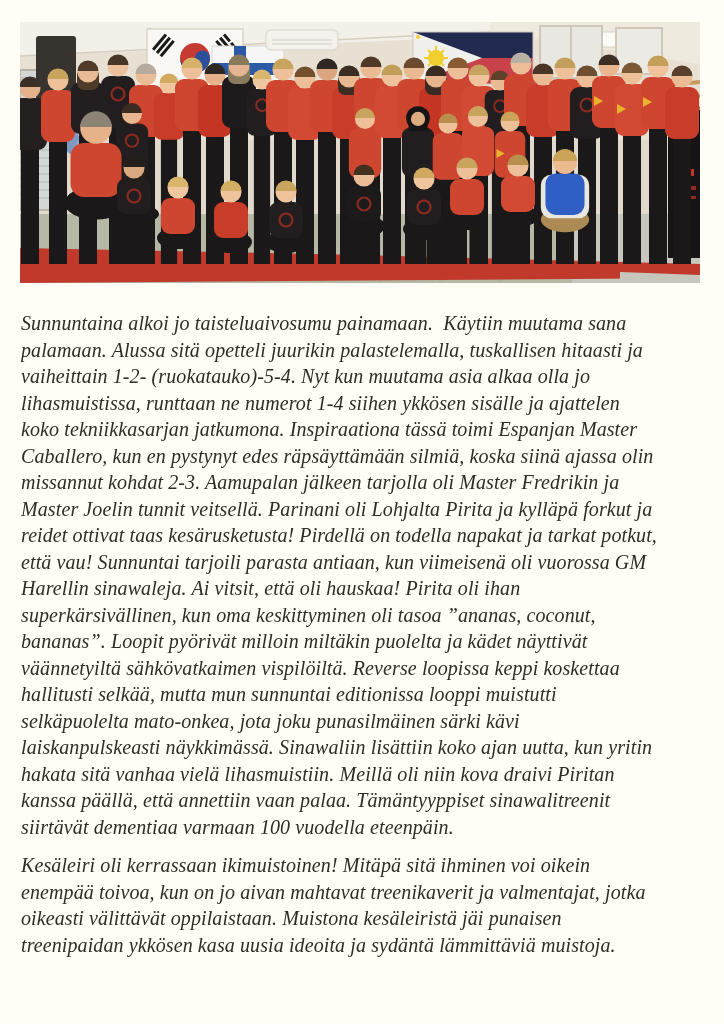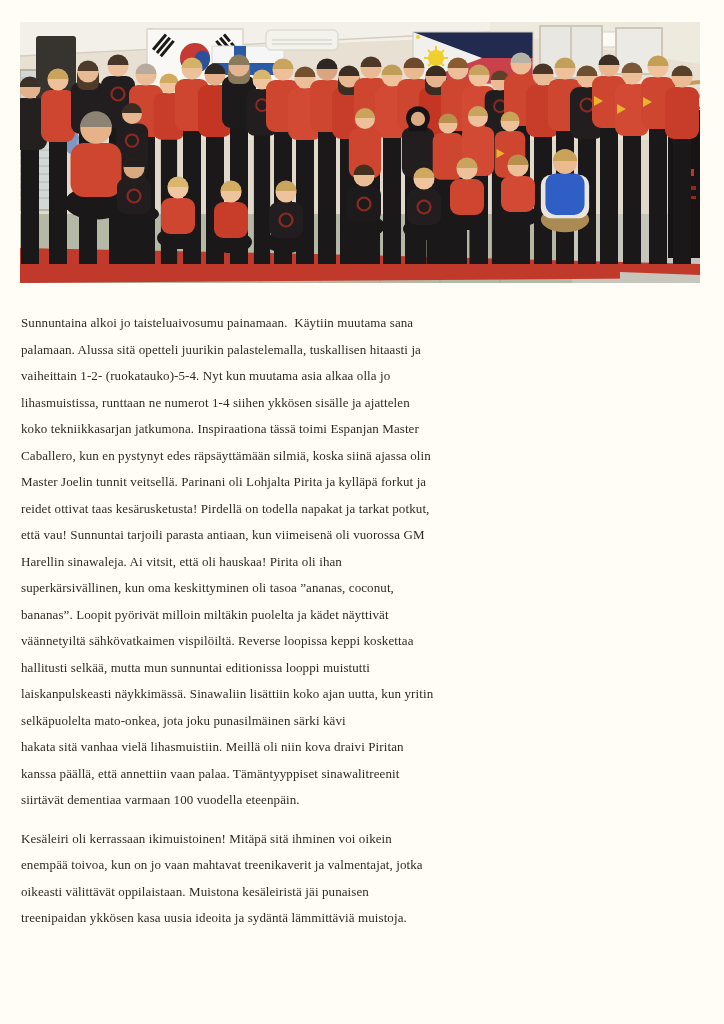--- a/index.html
+++ b/index.html
@@ -18,24 +18,25 @@
   }
   .photo svg{display:block;width:680px;height:261px;}
   .article{
     position:absolute;left:21px;top:310px;width:690px;
     color:#2F2B27;
   }
   .para{margin:0 0 12px 0;padding:0;}
   .line{
     display:block;
     white-space:pre;
-    font-size:13px;
+    font-size:20px;
     line-height:26.5px;
     letter-spacing:0.1px;
     overflow:hidden;
+    font-style:italic;
   }
 </style>
 </head>
 <body>
 
 <div class="page">
 
   <figure class="photo" aria-label="Group photo of a martial arts summer camp in a gym: around thirty adults and children in red and black club shirts, standing and kneeling on grey and red mats, with South Korean, Finnish and Philippine flags hanging on the wall, blue boxing gloves, an air conditioner and a rattan stick rack.">
     <svg viewBox="0 0 680 261">
 
@@ -433,36 +434,37 @@
 
   <main class="article">
     <div id="paragraphs">
         <p class="para">
           <span class="line">Sunnuntaina alkoi jo taisteluaivosumu painamaan.  Käytiin muutama sana</span>
           <span class="line">palamaan. Alussa sitä opetteli juurikin palastelemalla, tuskallisen hitaasti ja</span>
           <span class="line">vaiheittain 1-2- (ruokatauko)-5-4. Nyt kun muutama asia alkaa olla jo</span>
           <span class="line">lihasmuistissa, runttaan ne numerot 1-4 siihen ykkösen sisälle ja ajattelen</span>
           <span class="line">koko tekniikkasarjan jatkumona. Inspiraationa tässä toimi Espanjan Master</span>
           <span class="line">Caballero, kun en pystynyt edes räpsäyttämään silmiä, koska siinä ajassa olin</span>
+          <span class="line">missannut kohdat 2-3. Aamupalan jälkeen tarjolla oli Master Fredrikin ja</span>
           <span class="line">Master Joelin tunnit veitsellä. Parinani oli Lohjalta Pirita ja kylläpä forkut ja</span>
           <span class="line">reidet ottivat taas kesärusketusta! Pirdellä on todella napakat ja tarkat potkut,</span>
           <span class="line">että vau! Sunnuntai tarjoili parasta antiaan, kun viimeisenä oli vuorossa GM</span>
           <span class="line">Harellin sinawaleja. Ai vitsit, että oli hauskaa! Pirita oli ihan</span>
           <span class="line">superkärsivällinen, kun oma keskittyminen oli tasoa ”ananas, coconut,</span>
           <span class="line">bananas”. Loopit pyörivät milloin miltäkin puolelta ja kädet näyttivät</span>
           <span class="line">väännetyiltä sähkövatkaimen vispilöiltä. Reverse loopissa keppi koskettaa</span>
           <span class="line">hallitusti selkää, mutta mun sunnuntai editionissa looppi muistutti</span>
+          <span class="line">selkäpuolelta mato-onkea, jota joku punasilmäinen särki kävi</span>
           <span class="line">laiskanpulskeasti näykkimässä. Sinawaliin lisättiin koko ajan uutta, kun yritin</span>
-          <span class="line">selkäpuolelta mato-onkea, jota joku punasilmäinen särki kävi</span>
           <span class="line">hakata sitä vanhaa vielä lihasmuistiin. Meillä oli niin kova draivi Piritan</span>
           <span class="line">kanssa päällä, että annettiin vaan palaa. Tämäntyyppiset sinawalitreenit</span>
           <span class="line">siirtävät dementiaa varmaan 100 vuodella eteenpäin.</span>
         </p>
         <p class="para">
           <span class="line">Kesäleiri oli kerrassaan ikimuistoinen! Mitäpä sitä ihminen voi oikein</span>
-          <span class="line">enempää toivoa, kun on jo vaan mahtavat treenikaverit ja valmentajat, jotka</span>
+          <span class="line">enempää toivoa, kun on jo aivan mahtavat treenikaverit ja valmentajat, jotka</span>
           <span class="line">oikeasti välittävät oppilaistaan. Muistona kesäleiristä jäi punaisen</span>
           <span class="line">treenipaidan ykkösen kasa uusia ideoita ja sydäntä lämmittäviä muistoja.</span>
         </p>
       </div>
   </main>
 
 </div>
 
 </body></html>

